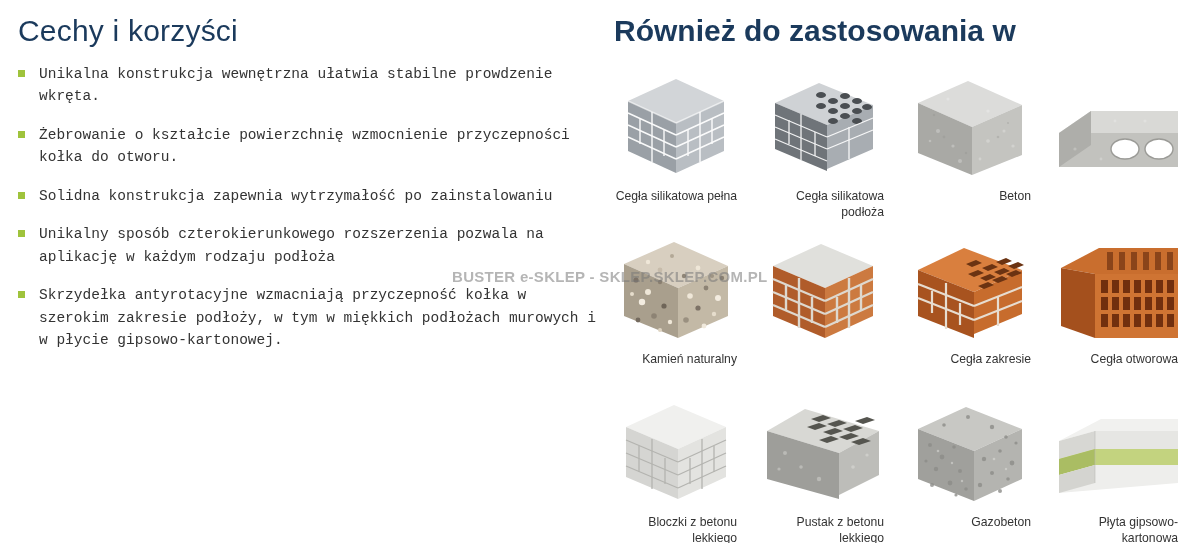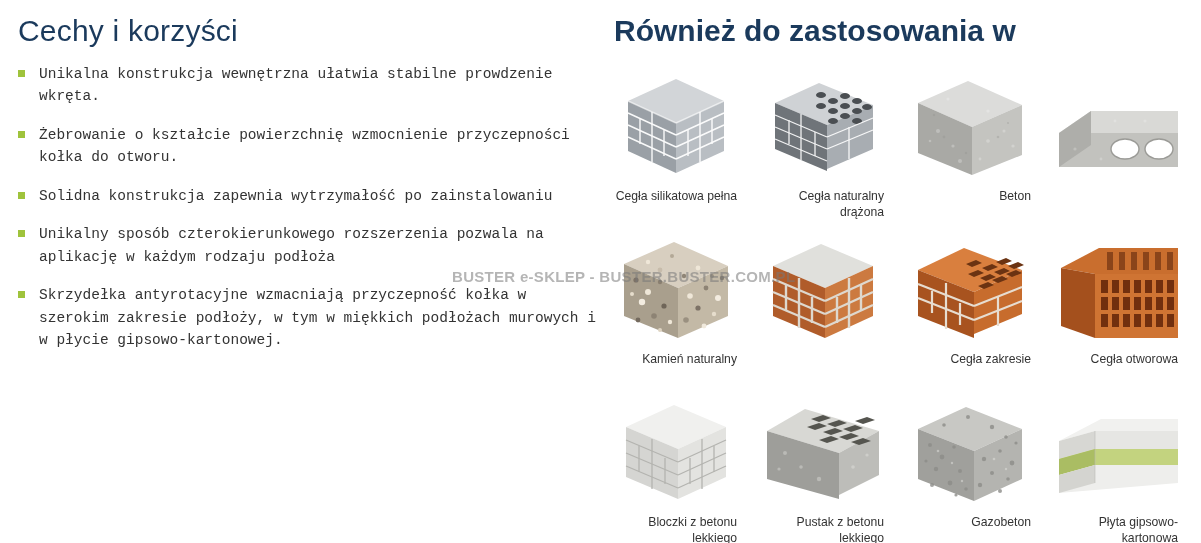--- a/index.html
+++ b/index.html
@@ -200,21 +200,21 @@
               <line x1="14" y1="68" x2="66" y2="90"></line>
               <line x1="40" y1="43" x2="40" y2="89"></line>
               <line x1="28" y1="49" x2="28" y2="73"></line>
               <line x1="54" y1="61" x2="54" y2="85"></line>
               <line x1="66" y1="66" x2="112" y2="47"></line>
               <line x1="66" y1="78" x2="112" y2="59"></line>
               <line x1="88" y1="56" x2="88" y2="88"></line>
             </g>
           </svg>
         </div>
-        <div class="caption">Cegła naturalny drążona</div>
+        <div class="caption">Cegła silikatowa podłoża</div>
       </div>
 
       <div class="cell">
         <div class="thumb">
           <svg viewBox="0 0 123 110" xmlns="http://www.w3.org/2000/svg">
             <rect width="123" height="110" fill="#ffffff"></rect>
             <polygon points="10,32 60,10 114,34 64,56" fill="#dcdcda"></polygon>
             <polygon points="10,32 64,56 64,104 10,82" fill="#a9a9a5"></polygon>
             <polygon points="64,56 114,34 114,84 64,104" fill="#c4c4c0"></polygon>
             <g fill="#ffffff" opacity="0.25">
@@ -515,15 +515,15 @@
               <line x1="40" y1="34" x2="40" y2="86"></line>
             </g>
           </svg>
         </div>
         <div class="caption">Płyta gipsowo-kartonowa</div>
       </div>
 
     </div>
   </div>
 
-  <div class="watermark">BUSTER e-SKLEP - BUSTER.BUSTER.COM.PL</div>
+  <div class="watermark">BUSTER e-SKLEP - SKLEP.SKLEP.COM.PL</div>
 
 </div>
 
 </body></html>

